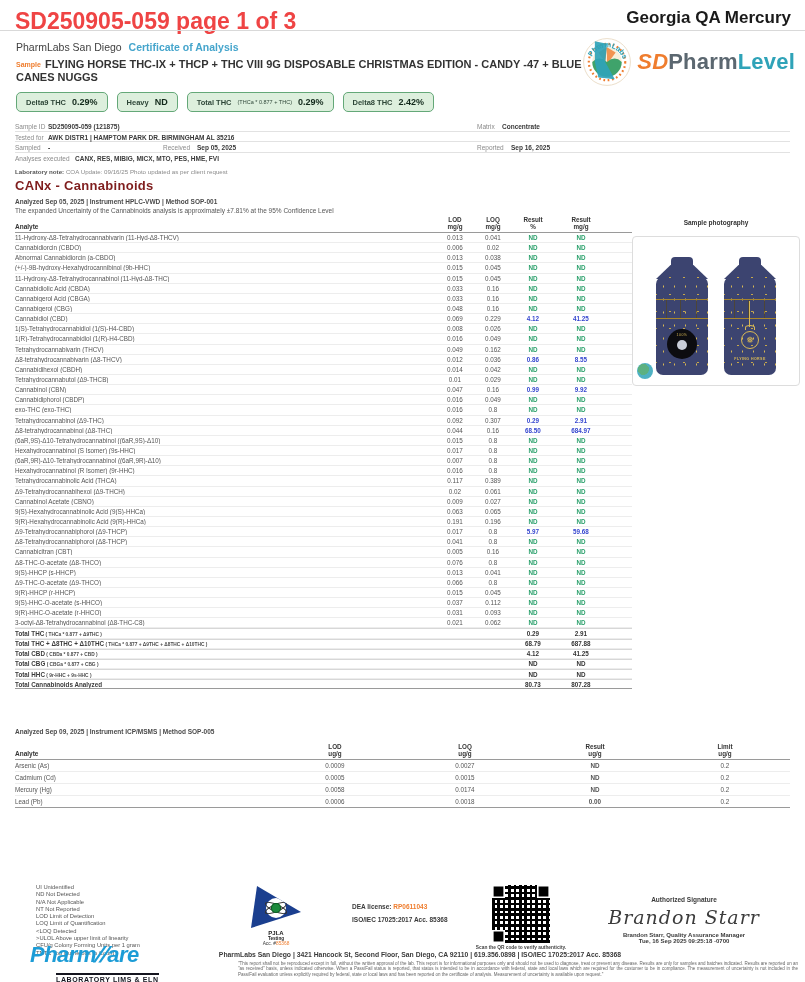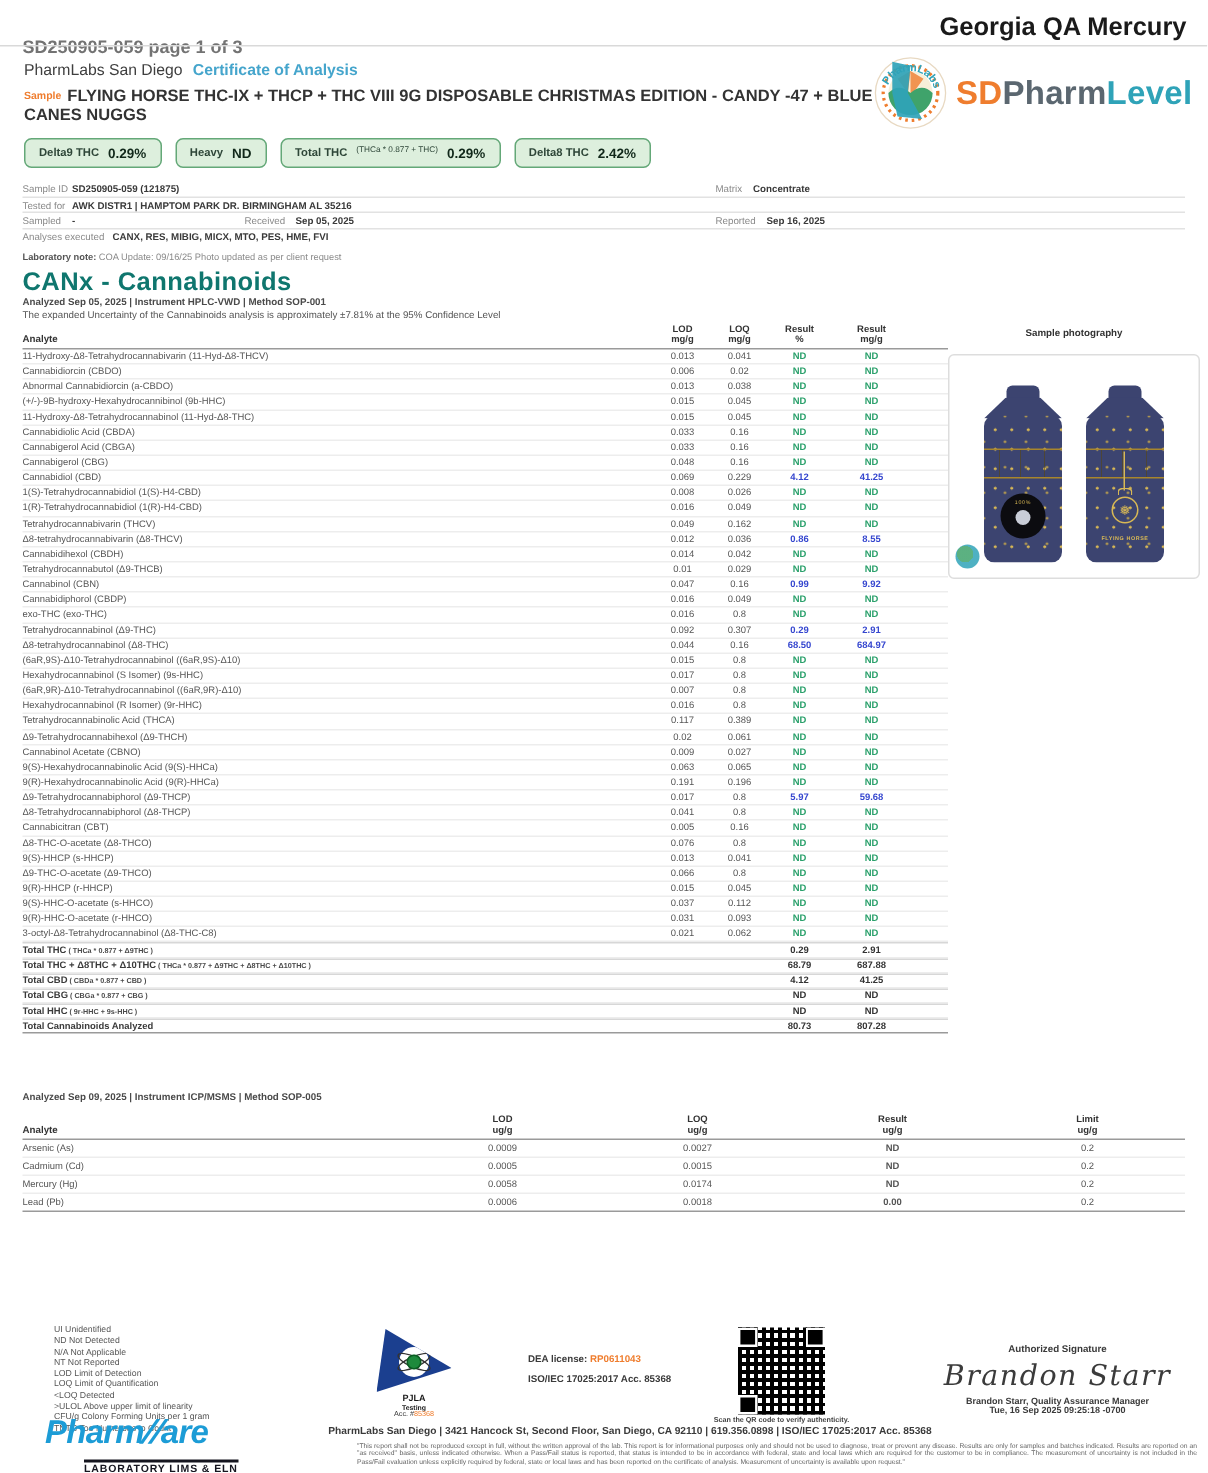--- a/index.html
+++ b/index.html
@@ -1,54 +1,54 @@
 <!DOCTYPE html>
 <html><head>
 <meta charset="utf-8">
 <style>
   * { margin:0; padding:0; box-sizing:border-box; }
   html,body { width:805px; height:982px; background:#ffffff; font-family:"Liberation Sans", sans-serif; color:#3c3c3c; }
   .abs { position:absolute; }
   #page { position:relative; width:805px; height:982px; background:#fff; overflow:hidden; }
 
   
-  .doc-id { left:15px; top:24px; font-size:12px; font-weight:bold; color:#737373; }
+  .doc-id { left:15px; top:8px; font-size:23px; font-weight:bold; color:#ef4444; }
   .client { right:14px; top:8px; font-size:17px; font-weight:bold; color:#1a1a1a; }
   .hr-top { left:0; top:30px; width:805px; border-top:1px solid #d9d9d9; }
 
   .lab-line { left:16px; top:41px; font-size:10.5px; }
   .lab-name { font-weight:normal; color:#3f3f3f; }
   .coa-type { color:#45a5cc; font-weight:bold; margin-left:4px; }
 
   .sample-block { left:16px; top:58px; width:570px; font-size:11px; line-height:13px; font-weight:bold; color:#333; }
   .sample-label { color:#ef7d2e; font-size:7px; font-weight:bold; margin-right:4px; vertical-align:1px; }
 
   .badges { left:16px; top:92px; display:flex; gap:9px; }
-  .badge { border:1px solid #64a878; background:#ddefdd; border-radius:5px; padding:4px 9px; display:flex; gap:6px; }
+  .badge { border:1px solid #64a878; background:#ddefdd; border-radius:5px; padding:4px 9px; display:flex; align-items:center; gap:6px; }
   .b-label { font-size:7.5px; font-weight:bold; color:#2e4638; }
   .b-formula { font-size:5.5px; color:#2e4638; }
   .b-value { font-size:9px; font-weight:bold; color:#11281a; }
 
   
   .brand { right:10px; top:36px; display:flex; align-items:center; gap:4px; }
   .brand-text { font-size:22px; font-weight:bold; letter-spacing:0.2px; }
-  .brand-sd { color:#ef7d2e; }
+  .brand-sd { color:#ef7d2e;font-style:italic; }
   .brand-pharm { color:#5b6770; }
   .brand-labs { color:#2fa3b8; }
 
   
   .info { left:15px; top:121px; width:775px; font-size:6.5px; }
   .info-row { position:relative; height:10.5px; border-bottom:1px solid #e2e2e2; }
   .ilab { color:#8a8a8a; }
   .ival { color:#3a3a3a; font-weight:bold; }
   .lab-note { left:15px; top:168px; font-size:6.2px; color:#8a8a8a; }
   .lab-note b { color:#555; font-weight:bold; }
 
   
-  .sec-title { font-size:17px; color:#0f766e; font-weight:bold; letter-spacing:0.3px; }
+  .sec-title { font-size:13px; color:#7f1d1d; font-weight:bold; letter-spacing:0.3px; }
   .sec-meta { font-size:6.5px; color:#4a4a4a; font-weight:bold; }
   .sec-note { font-size:6.5px; color:#555; }
 
   
   .ctable { left:15px; top:215px; width:617px; }
   .chead { display:flex; align-items:flex-end; border-bottom:1px solid #9a9a9a; padding-bottom:2px; padding-right:25px; height:18px; }
   .chead .h-analyte { flex:1; font-size:6.5px; font-weight:bold; color:#333; }
   .hcell { display:flex; flex-direction:column; align-items:center; justify-content:flex-end; font-size:6.3px; font-weight:bold; color:#333; line-height:7px; }
   .w1{width:40px}.w2{width:36px}.w3{width:44px}.w4{width:52px}
   .crow { display:flex; align-items:center; height:10.15px; border-bottom:1px solid #ededed; padding-right:25px; }
@@ -108,21 +108,21 @@
   .dea { left:352px; top:903px; font-size:6.5px; color:#3a3a3a; font-weight:bold; }
   .dea .lic { color:#ef7d2e; }
   .iso { left:352px; top:916px; font-size:6.5px; color:#3a3a3a; font-weight:bold; }
   .qr { left:492px; top:885px; width:58px; height:58px; position:absolute;
     background: repeating-linear-gradient(0deg,#000 0 2.6px,transparent 2.6px 5.4px),
                 repeating-linear-gradient(90deg,#000 0 2.6px,#fff 2.6px 5.4px); }
   .finder { position:absolute; width:13px; height:13px; background:#000; box-shadow:0 0 0 1.6px #fff inset; }
   .finder::after { content:""; position:absolute; left:3.6px; top:3.6px; width:5.8px; height:5.8px; background:#000; }
   .f-tl{left:0;top:0}.f-tr{right:0;top:0}.f-bl{left:0;bottom:0}
   .qr-cap { left:440px; top:945px; width:162px; text-align:center; font-size:4.8px; color:#444; font-weight:bold; }
-  .sig-block { left:615px; top:896px; width:180px; text-align:center; }
+  .sig-block { left:594px; top:896px; width:180px; text-align:center; }
   .sig-title { font-size:6.5px; font-weight:bold; color:#3a3a3a; }
   .sig-script { font-family:"DejaVu Serif", serif; font-style:italic; font-size:19px; color:#3b3b3b; margin-top:3px; letter-spacing:1px; }
   .sig-name { font-size:6px; font-weight:bold; color:#3a3a3a; margin-top:4px; }
   .sig-date { font-size:6px; font-weight:bold; color:#3a3a3a; }
   .address { left:120px; top:951px; width:600px; text-align:center; font-size:6.8px; font-weight:bold; color:#3a3a3a; }
   .disclaimer { left:238px; top:961px; width:560px; font-size:4.5px; line-height:5.4px; color:#666; text-align:justify; }
   .pharmware { left:30px; top:942px; width:160px; }
   .pw-top { font-size:22px; font-weight:bold; font-style:italic; color:#1c9cd6; letter-spacing:-0.5px; }
   .pw-slash { display:inline-block; transform:skewX(-18deg); font-weight:bold; color:#1c9cd6; }
   .pw-sub { font-size:7px; font-weight:bold; color:#15151f; letter-spacing:0.6px; margin-left:26px; margin-top:-2px; border-top:2px solid #15151f; display:inline-block; padding-top:1px; }

